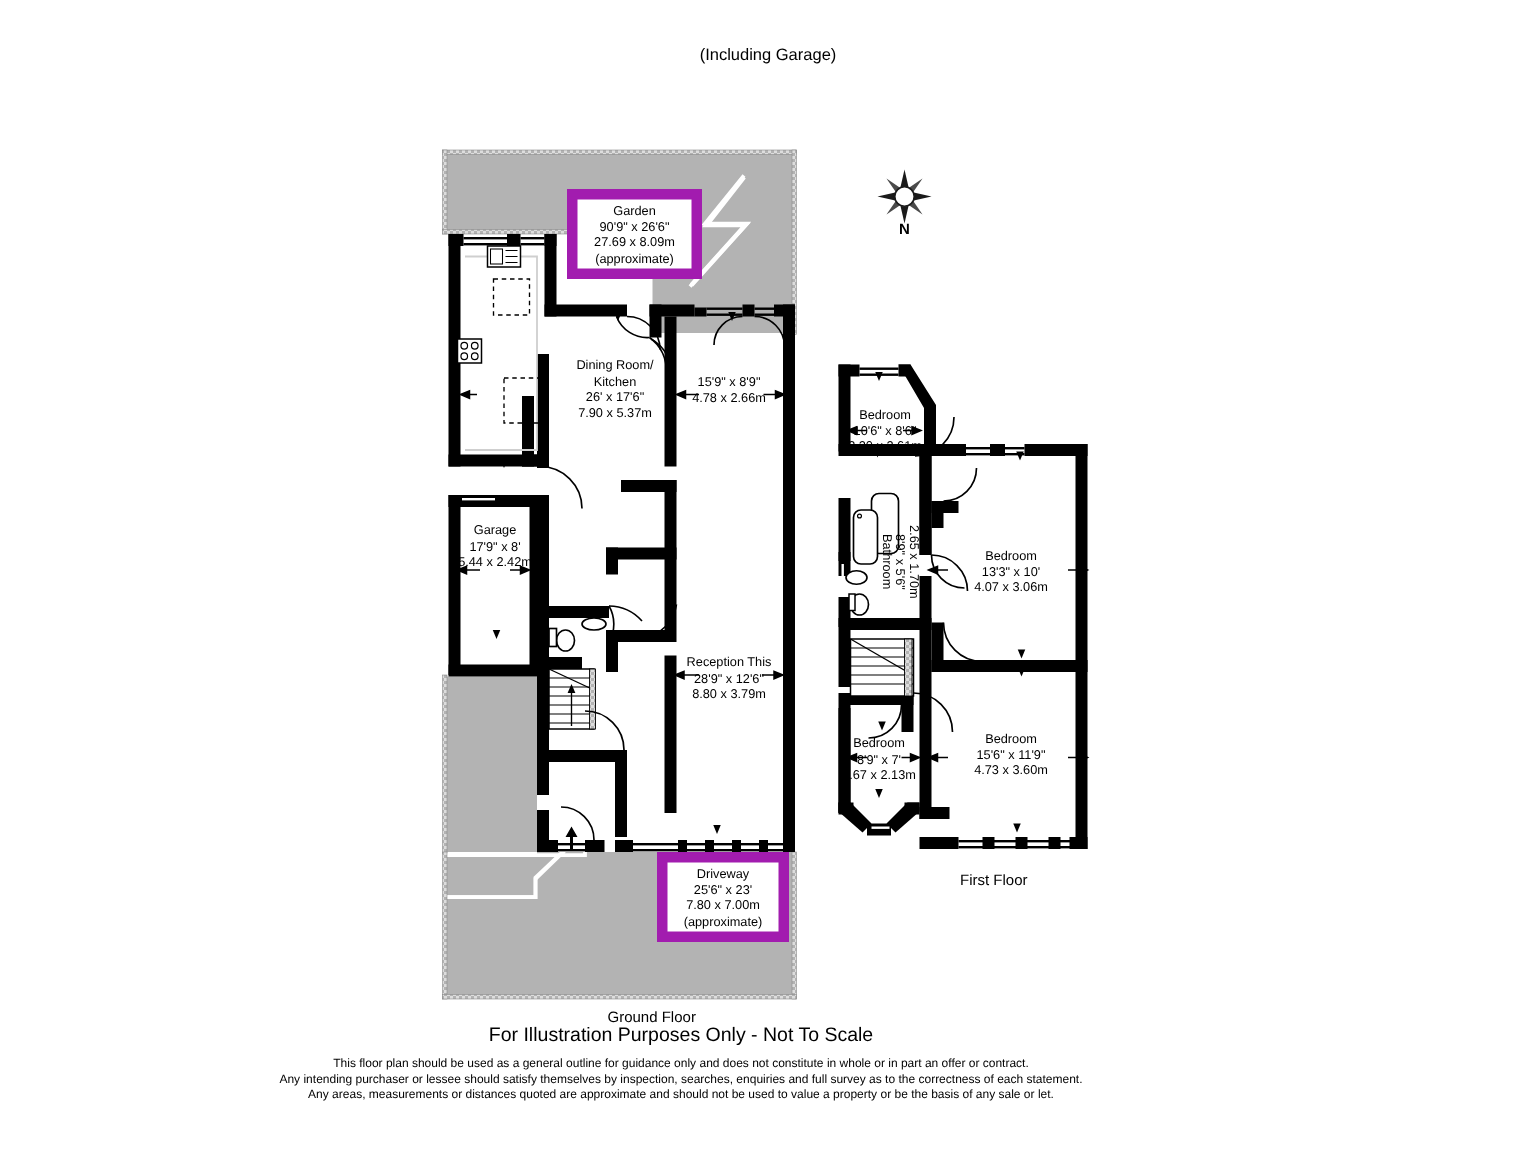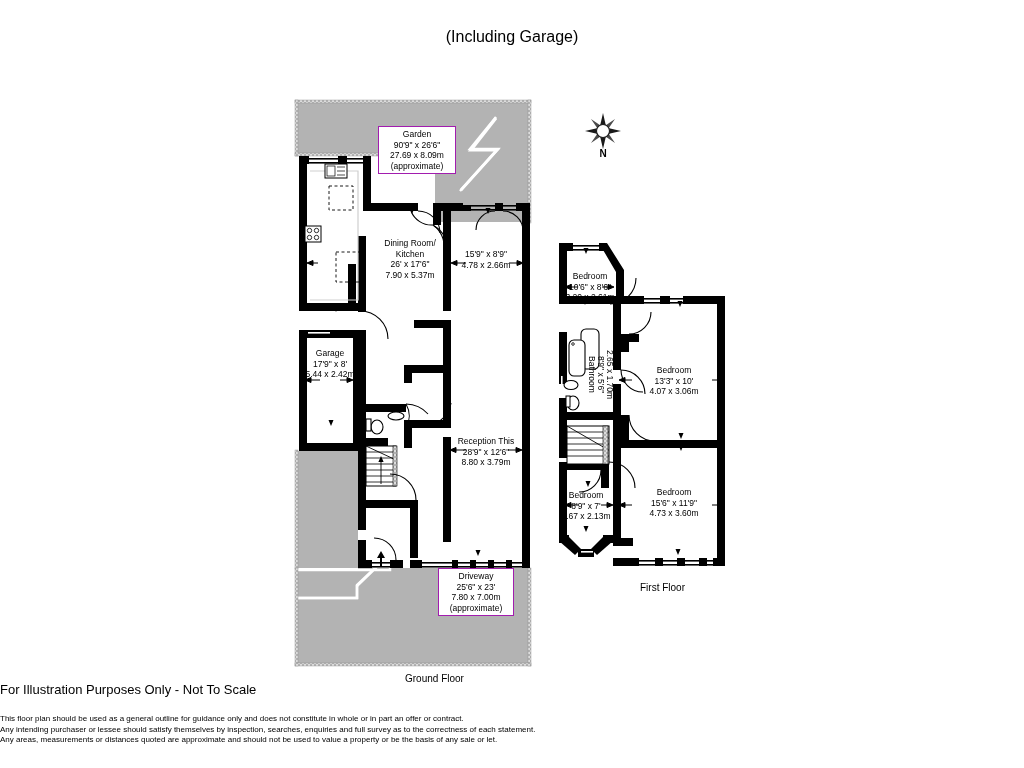--- a/index.html
+++ b/index.html
@@ -27,46 +27,47 @@
   #plan-title {
     font-size: 17px;
     letter-spacing: 0.1px;
     line-height: 20px;
   }
   .subline {
     font-size: 13px;
     line-height: 16px;
   }
   .subline.small {
-    font-size: 16px;
+    font-size: 11px;
     line-height: 14px;
   }
 
   
   #plan {
     position: absolute;
     left: 0;
     top: 0;
     width: 1024px;
     height: 768px;
   }
 
   
   #footer {
     position: absolute;
     left: 0;
     top: 682px;
     width: 908px;
+    text-align: center;
   }
   #illustration-note {
     font-size: 13px;
     line-height: 16px;
   }
   #disclaimer {
-    margin-top: 16px;
+    margin-top: 6px;
     font-size: 8px;
     line-height: 10.5px;
   }
 
   
   .floor-caption {
     position: absolute;
     font-size: 10px;
     white-space: nowrap;
     padding-left: 19px;
@@ -83,21 +84,21 @@
 
   
   .room-label {
     position: absolute;
     text-align: center;
     font-size: 8.5px;
     line-height: 10.5px;
     white-space: nowrap;
   }
   .boxed {
-    border: 1px solid #a21caf;
+    border: 7px solid #a21caf;
     background: #fff;
     padding: 2px 5px;
   }
   .vlabel {
     position: absolute;
     font-size: 8.5px;
     line-height: 10.5px;
     white-space: nowrap;
     writing-mode: vertical-rl;
     text-orientation: mixed;

